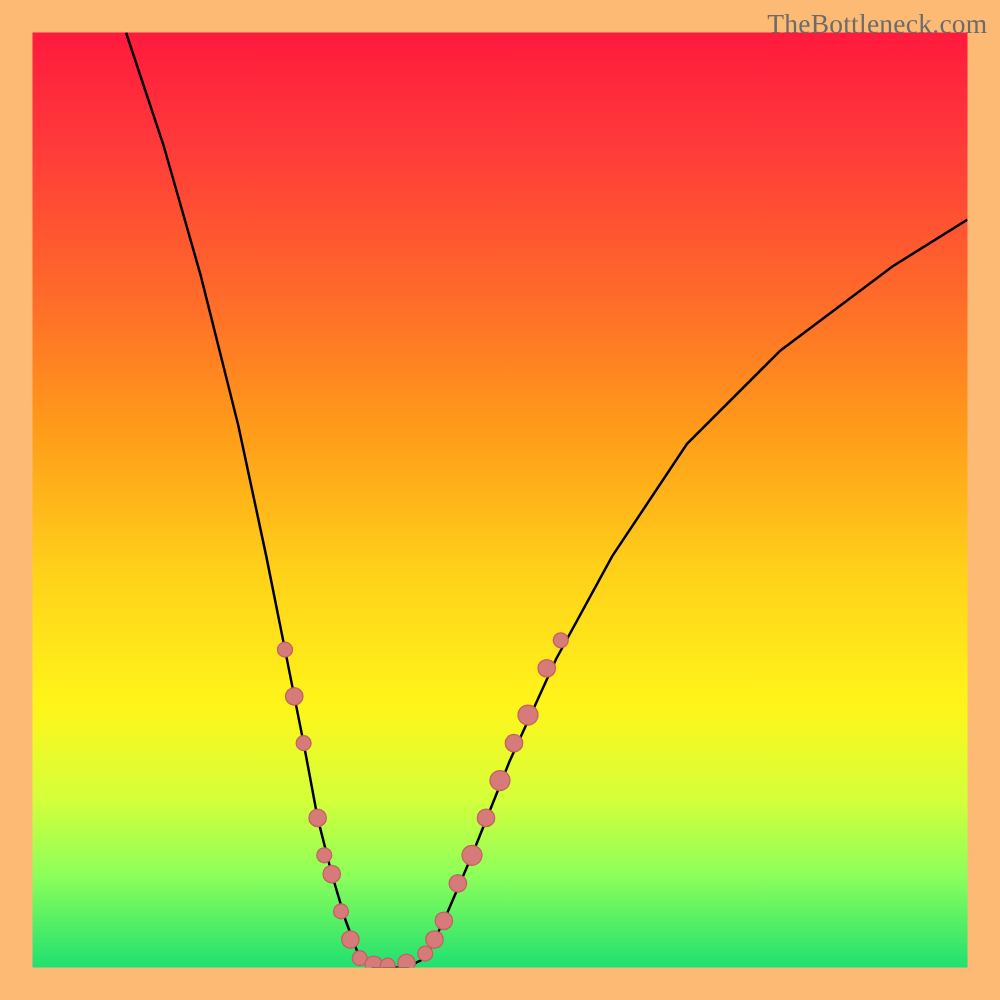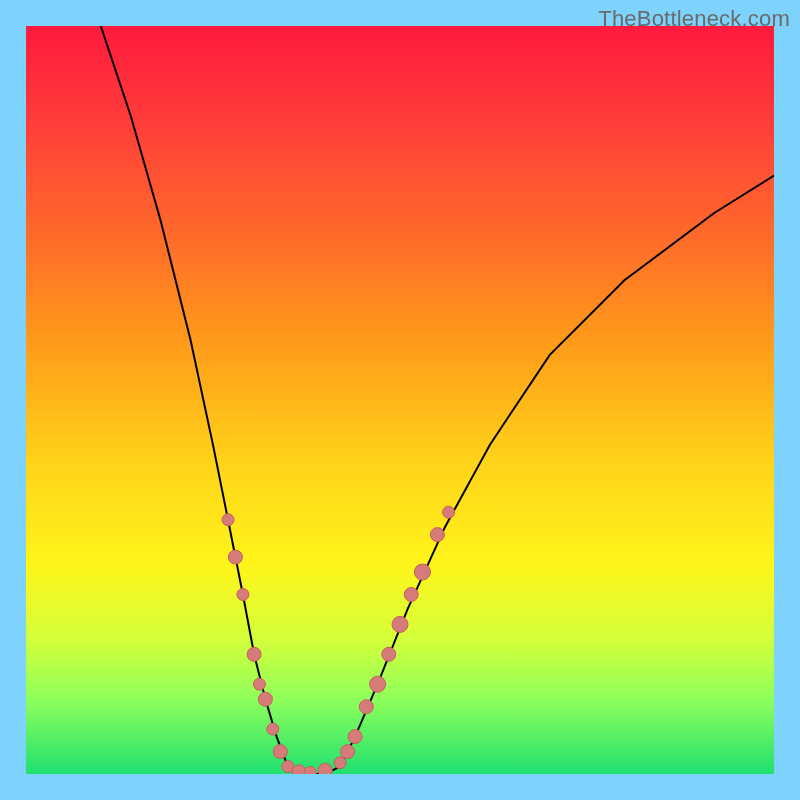--- a/index.html
+++ b/index.html
@@ -7,21 +7,22 @@
     padding: 0;
     width: 800px;
     height: 800px;
     overflow: hidden;
     background: #000;
     font-family: Arial, Helvetica, sans-serif;
   }
   .frame {
     position: absolute;
     inset: 0;
-    background: #7dd3fc;
+    background: #fdba74;
+    font-family: Liberation Serif, serif;
   }
   .plot {
     position: absolute;
     left: 26px;
     top: 26px;
     width: 748px;
     height: 748px;
     
     background: linear-gradient(
       to bottom,

